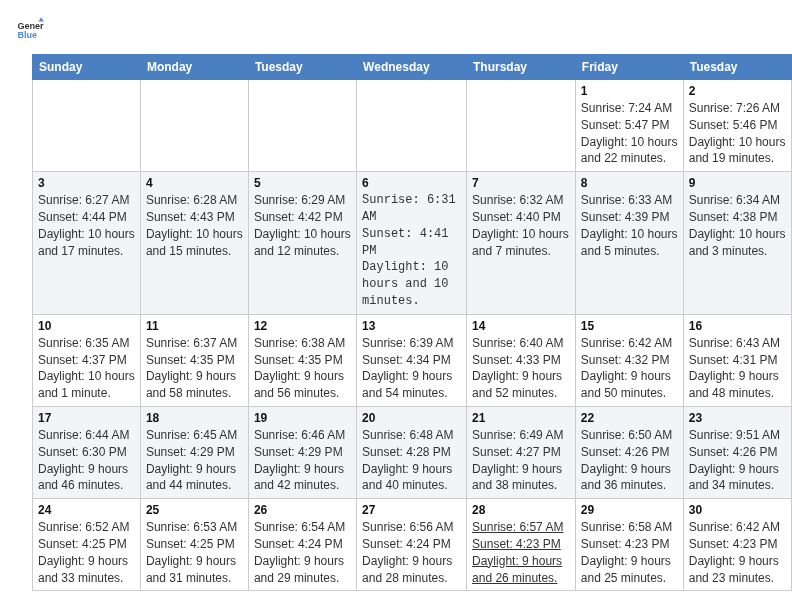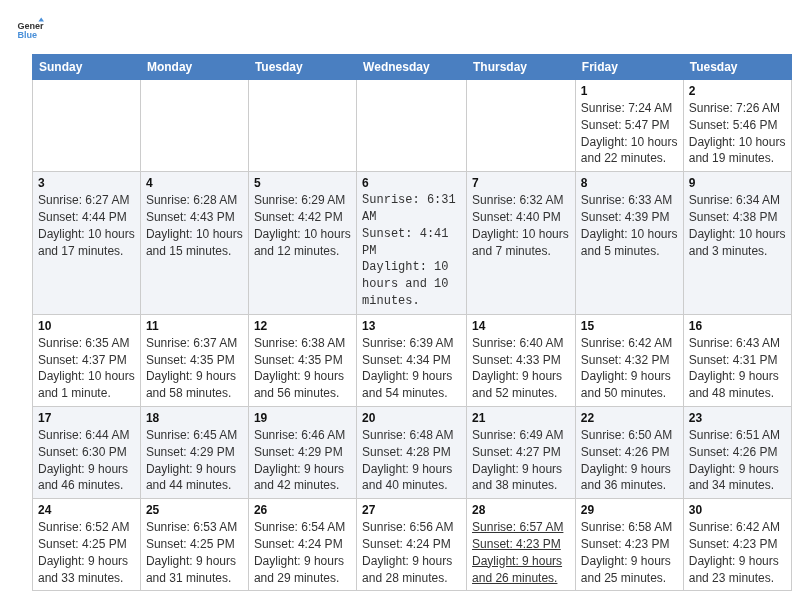--- a/index.html
+++ b/index.html
@@ -254,21 +254,21 @@
 Daylight: 9 hours and 38 minutes.</div>
         </td>
         <td>
           <div class="day-number">22</div>
           <div class="day-info" style="white-space: pre-line;">Sunrise: 6:50 AM
 Sunset: 4:26 PM
 Daylight: 9 hours and 36 minutes.</div>
         </td>
         <td>
           <div class="day-number">23</div>
-          <div class="day-info" style="white-space: pre-line;">Sunrise: 6:51 AM
+          <div class="day-info" style="white-space: pre-line;">Sunrise: 9:51 AM
 Sunset: 4:26 PM
 Daylight: 9 hours and 34 minutes.</div>
         </td>
       </tr>
       <tr>
         <td>
           <div class="day-number">24</div>
           <div class="day-info" style="white-space: pre-line;">Sunrise: 6:52 AM
 Sunset: 4:25 PM
 Daylight: 9 hours and 33 minutes.</div>

